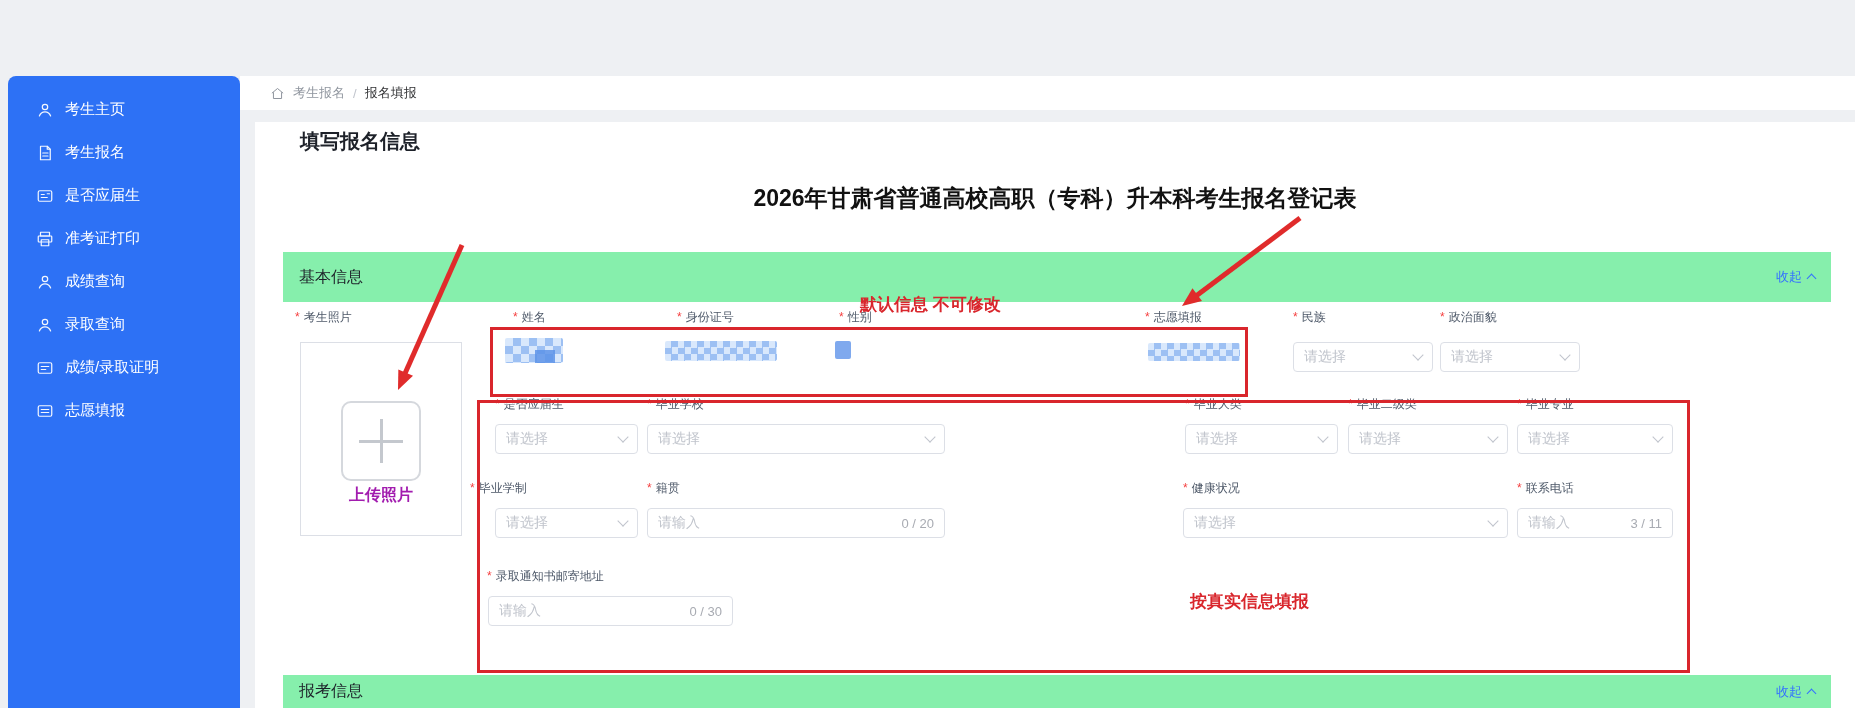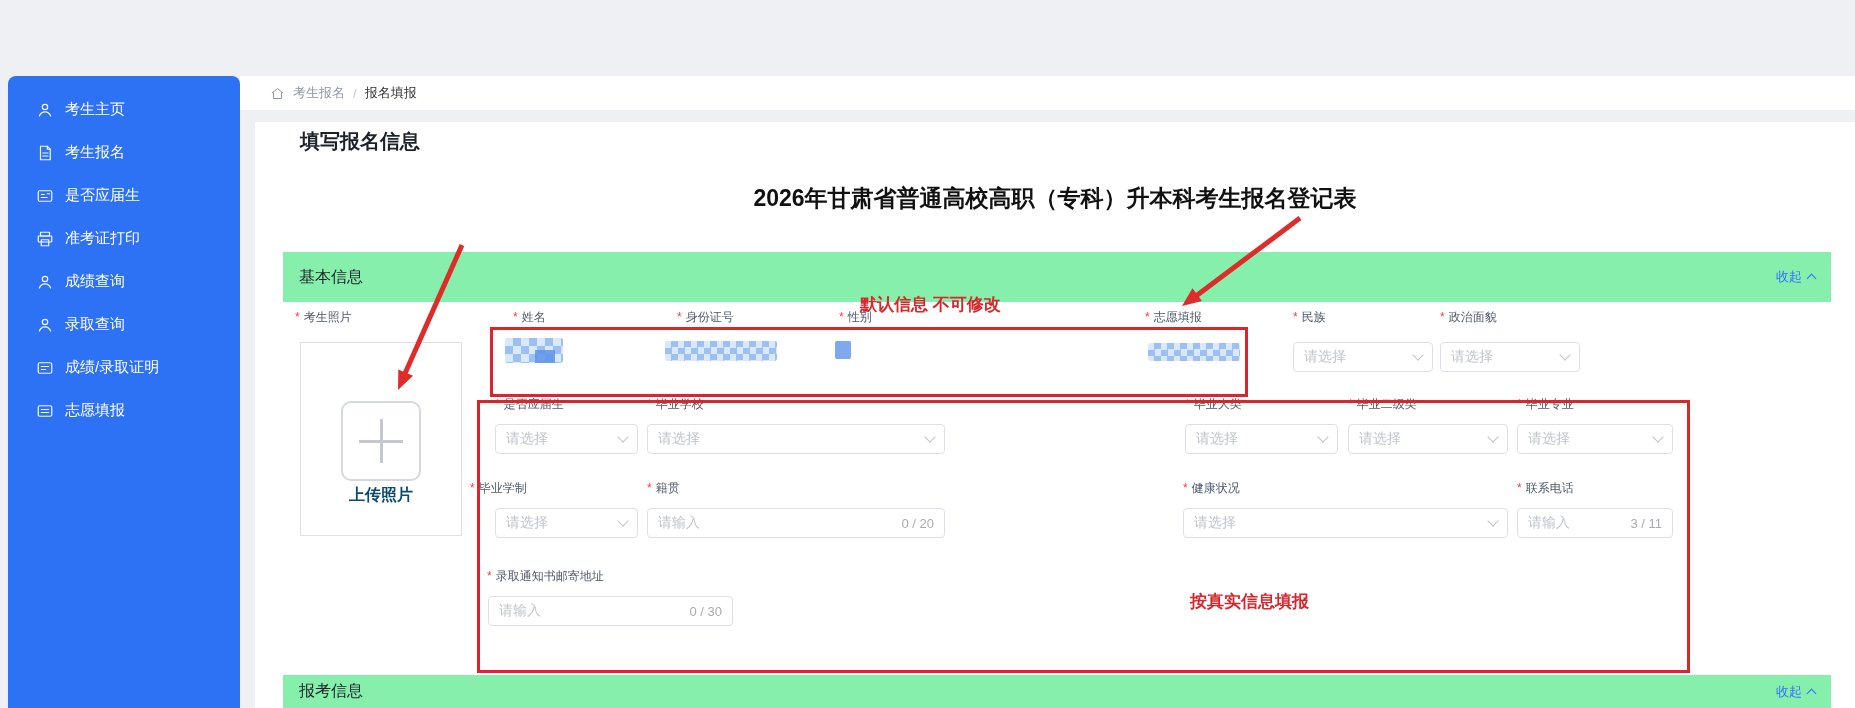--- a/index.html
+++ b/index.html
@@ -47,21 +47,21 @@
   .req{color:#f53f3f;margin-right:4px;}
   .sel,.inp{position:absolute;height:30px;border:1px solid #dcdfe6;border-radius:4px;background:#fff;display:flex;align-items:center;justify-content:space-between;padding:0 10px;font-size:14px;}
   .ph{color:#c0c4cc;}
   .counter{color:#a8abb2;font-size:13px;}
   .chev-down{display:inline-block;width:8px;height:8px;border-right:1.5px solid #c0c4cc;border-bottom:1.5px solid #c0c4cc;transform:rotate(45deg);margin-top:-4px;}
 
   .photo-box{position:absolute;left:300px;top:342px;width:162px;height:194px;border:1px solid #dcdfe6;background:#fff;}
   .plus-box{position:absolute;left:50%;top:58px;width:80px;height:80px;margin-left:-40px;border:2px solid #d5d8dd;border-radius:10px;cursor:pointer;}
   .plus-box::before{content:"";position:absolute;left:50%;top:50%;width:44px;height:3px;margin:-1.5px 0 0 -22px;background:#c4c8ce;}
   .plus-box::after{content:"";position:absolute;left:50%;top:50%;width:3px;height:44px;margin:-22px 0 0 -1.5px;background:#c4c8ce;}
-  .upload-txt{position:absolute;left:0;top:142px;width:100%;text-align:center;color:#0c4a6e;font-weight:700;font-size:16px;}
+  .upload-txt{position:absolute;left:0;top:142px;width:100%;text-align:center;color:#a21caf;font-weight:700;font-size:16px;}
 
   .mosaic{position:absolute;border-radius:2px;background:repeating-conic-gradient(#9dc0f3 0% 25%, #d9e8fc 0% 50%) 0 0/16px 16px;}
   .m-name{left:505px;top:338px;width:58px;height:25px;}
   .m-name::after{content:"";position:absolute;right:8px;bottom:0;width:20px;height:13px;background:#5d93e8;opacity:.85;}
   .m-id{left:665px;top:341px;width:112px;height:20px;background-size:13px 13px;}
   .m-gender{left:835px;top:341px;width:16px;height:18px;background:#7fa9ee;}
   .m-birth{left:1148px;top:343px;width:92px;height:18px;background-size:13px 13px;}
 
   .redbox{position:absolute;border:3px solid #d9262c;pointer-events:none;}
   .box1{left:490px;top:327px;width:758px;height:70px;}

